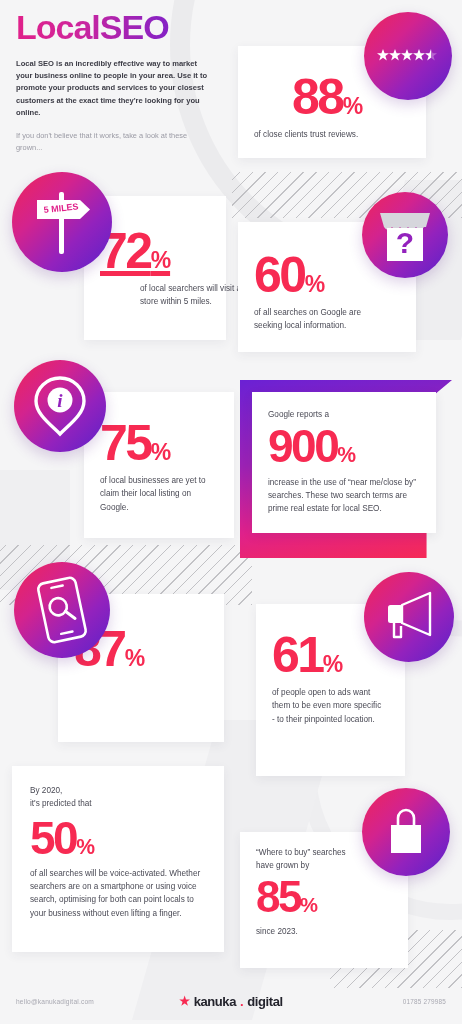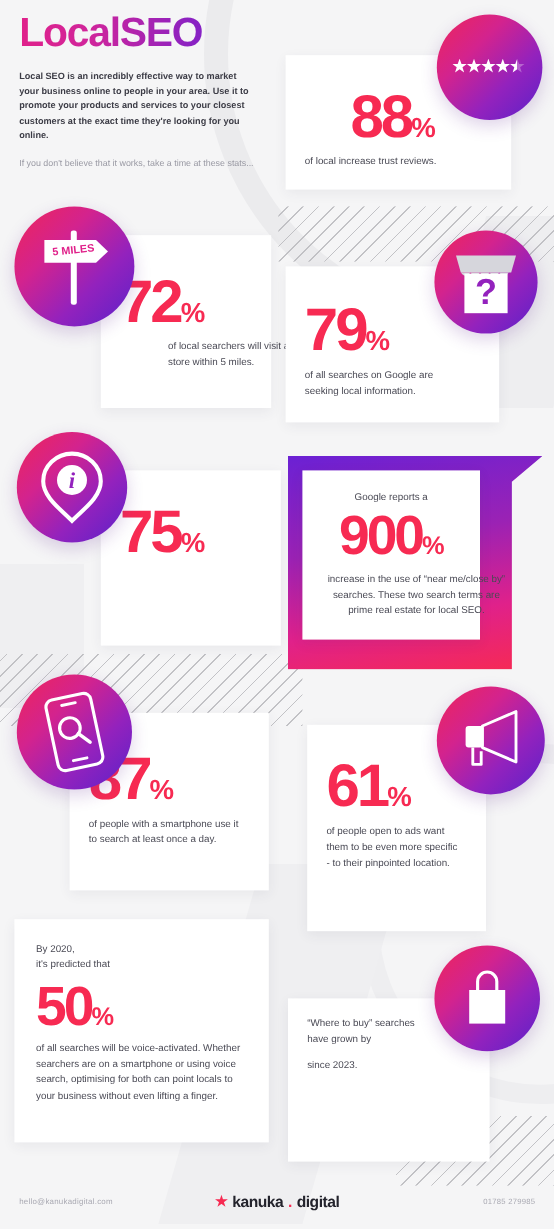--- a/index.html
+++ b/index.html
@@ -140,25 +140,24 @@
   .feature-wrap { position: absolute; }
   .feature-frame {
     position: absolute;
     inset: 0;
     background: linear-gradient(170deg, #6b21d4 0%, #9b22b4 40%, #e0218a 72%, #f72a52 100%);
     clip-path: polygon(0 0, 100% 0, 88% 12%, 88% 100%, 0 100%);
   }
   .feature-card {
     position: absolute;
     left: 12px; top: 12px;
-    width: 148px;
+    width: 184px;
     background: #fff;
     padding: 16px 16px 18px 16px;
     box-shadow: 0 3px 10px rgba(60,60,80,.09);
-    text-align: center;
   }
 
   
   .footer {
     position: absolute;
     left: 0; bottom: 0;
     width: 462px; height: 46px;
     display: flex;
     align-items: center;
     background: transparent;
@@ -191,93 +190,93 @@
     <div class="blob blob-b"></div>
     <div class="blob blob-c"></div>
     <div class="hatch hatch-1"></div>
     <div class="hatch hatch-2"></div>
     <div class="hatch hatch-3"></div>
   </div>
 
   <div class="header">
     <div class="title"><span>Local</span><span>SEO</span></div>
     <div class="intro">Local SEO is an incredibly effective way to market your business online to people in your area. Use it to promote your products and services to your closest customers at the exact time they're looking for you online.</div>
-    <div class="subintro">If you don't believe that it works, take a time at these stats...</div>
+    <div class="subintro">If you don't believe that it works, take a look at these grown...</div>
   </div>
 
   <div class="card" style="left:238px; top:46px; width:188px; height:112px;">
     <div class="stat-num" style="font-size:50px; margin-top:14px;margin-left:38px;"><span>88</span><span class="pct">%</span></div>
-    <div class="stat-desc" style="width:140px;">of local increase trust reviews.</div>
+    <div class="stat-desc" style="width:140px;">of close clients trust reviews.</div>
   </div>
   <div class="badge" style="left:364px; top:12px; width:88px; height:88px;">
     <svg width="62" height="14" viewBox="0 0 62 14">
       <defs>
         <linearGradient id="halfstar" x1="0" x2="1" y1="0" y2="0">
           <stop offset="50%" stop-color="#ffffff"></stop>
           <stop offset="50%" stop-color="rgba(255,255,255,0.30)"></stop>
         </linearGradient>
       </defs>
       <g fill="#ffffff">
         <polygon points="6,0 7.6,4.3 12,4.3 8.4,7 9.8,11.4 6,8.7 2.2,11.4 3.6,7 0,4.3 4.4,4.3"></polygon>
         <polygon points="18,0 19.6,4.3 24,4.3 20.4,7 21.8,11.4 18,8.7 14.2,11.4 15.6,7 12,4.3 16.4,4.3"></polygon>
         <polygon points="30,0 31.6,4.3 36,4.3 32.4,7 33.8,11.4 30,8.7 26.2,11.4 27.6,7 24,4.3 28.4,4.3"></polygon>
         <polygon points="42,0 43.6,4.3 48,4.3 44.4,7 45.8,11.4 42,8.7 38.2,11.4 39.6,7 36,4.3 40.4,4.3"></polygon>
       </g>
       <polygon fill="url(#halfstar)" points="54,0 55.6,4.3 60,4.3 56.4,7 57.8,11.4 54,8.7 50.2,11.4 51.6,7 48,4.3 52.4,4.3"></polygon>
     </svg>
   </div>
 
   <div class="card" style="left:84px; top:196px; width:142px; height:144px;">
-    <div class="stat-num" style="font-size:50px; margin-top:18px;"><span>72</span><span class="pct">%</span></div>
+    <div class="stat-num" style="font-size:50px; margin-top:18px;text-decoration:underline;"><span>72</span><span class="pct">%</span></div>
     <div class="stat-desc" style="width:112px;margin-left:40px;">of local searchers will visit a store within 5 miles.</div>
   </div>
   <div class="badge" style="left:12px; top:172px; width:100px; height:100px;">
     <svg width="76" height="76" viewBox="0 0 76 76">
       <rect x="35" y="8" width="5" height="62" rx="2" fill="#ffffff"></rect>
       <path d="M13 16 L56 16 L66 25.5 L56 35 L13 35 Z" fill="#ffffff"></path>
       <text x="20" y="29" font-family="Liberation Sans, sans-serif" font-size="9" font-weight="bold" fill="#e0218a" transform="rotate(-6 20 29)">5 MILES</text>
     </svg>
   </div>
 
   <div class="card" style="left:238px; top:222px; width:178px; height:130px;">
-    <div class="stat-num" style="font-size:50px; margin-top:16px;"><span>79</span><span class="pct">%</span></div>
+    <div class="stat-num" style="font-size:50px; margin-top:16px;"><span>60</span><span class="pct">%</span></div>
     <div class="stat-desc" style="width:128px;">of all searches on Google are seeking local information.</div>
   </div>
   <div class="badge" style="left:362px; top:192px; width:86px; height:86px;">
     <svg width="58" height="56" viewBox="0 0 58 56">
       <path d="M4 6 L54 6 L50 20 L8 20 Z" fill="#d6d6dc"></path>
       <path d="M8 20 Q12 26 16 20 Q20 26 24 20 Q28 26 32 20 Q36 26 40 20 Q44 26 48 20 L50 20 L8 20 Z" fill="#d6d6dc"></path>
       <rect x="11" y="21" width="36" height="33" fill="#ffffff"></rect>
       <text x="29" y="46" text-anchor="middle" font-family="Liberation Sans, sans-serif" font-size="30" font-weight="bold" fill="#9322bd">?</text>
     </svg>
   </div>
 
   <div class="card" style="left:84px; top:392px; width:150px; height:146px;">
     <div class="stat-num" style="font-size:50px; margin-top:14px;"><span>75</span><span class="pct">%</span></div>
+    <div class="stat-desc" style="width:120px;">of local businesses are yet to claim their local listing on Google.</div>
   </div>
   <div class="badge" style="left:14px; top:360px; width:92px; height:92px;">
     <svg width="54" height="62" viewBox="0 0 54 62">
       <path d="M27 3 C13.8 3 3 13.5 3 26 C3 39 17 49 27 59 C37 49 51 39 51 26 C51 13.5 40.2 3 27 3 Z" fill="none" stroke="#ffffff" stroke-width="3.4"></path>
       <circle cx="27" cy="25" r="12.5" fill="#ffffff"></circle>
       <text x="27" y="32" text-anchor="middle" font-family="Liberation Serif, serif" font-size="19" font-style="italic" font-weight="bold" fill="#9322bd">i</text>
     </svg>
   </div>
 
   <div class="feature-wrap" style="left:240px; top:380px; width:212px; height:178px;">
     <div class="feature-frame"></div>
     <div class="feature-card">
       <div class="stat-pre">Google reports a</div>
       <div class="stat-num" style="font-size:46px;"><span>900</span><span class="pct">%</span></div>
       <div class="stat-desc" style="width:158px;">increase in the use of “near me/close by” searches. These two search terms are prime real estate for local SEO.</div>
     </div>
   </div>
 
   <div class="card" style="left:58px; top:594px; width:166px; height:148px;">
     <div class="stat-num" style="font-size:50px; margin-top:18px;"><span>87</span><span class="pct">%</span></div>
-    <div class="stat-desc" style="width:128px;">of people with a smartphone use it to search at least once a day.</div>
   </div>
   <div class="badge" style="left:14px; top:562px; width:96px; height:96px;">
     <svg width="44" height="66" viewBox="0 0 44 66" style="transform:rotate(-12deg);">
       <rect x="3" y="3" width="38" height="60" rx="6" fill="none" stroke="#ffffff" stroke-width="2.6"></rect>
       <rect x="15" y="8" width="14" height="2.4" rx="1.2" fill="#ffffff"></rect>
       <rect x="15" y="55" width="14" height="2.4" rx="1.2" fill="#ffffff"></rect>
       <circle cx="19" cy="29" r="8.6" fill="none" stroke="#ffffff" stroke-width="2.6"></circle>
       <line x1="25" y1="35" x2="33" y2="44" stroke="#ffffff" stroke-width="3" stroke-linecap="round"></line>
     </svg>
   </div>
@@ -296,20 +295,21 @@
 
   <div class="card" style="left:12px; top:766px; width:212px; height:186px; padding:18px 18px;">
     <div class="stat-pre" style="white-space:pre-line;">By 2020,
 it's predicted that</div>
     <div class="stat-num" style="font-size:46px; margin-top:6px;"><span>50</span><span class="pct">%</span></div>
     <div class="stat-desc" style="width:178px;">of all searches will be voice-activated. Whether searchers are on a smartphone or using voice search, optimising for both can point locals to your business without even lifting a finger.</div>
   </div>
 
   <div class="card" style="left:240px; top:832px; width:168px; height:136px;">
     <div class="stat-pre" style="width:96px;">“Where to buy” searches have grown by</div>
+    <div class="stat-num" style="font-size:44px; margin-top:4px;"><span>85</span><span class="pct">%</span></div>
     <div class="stat-desc">since 2023.</div>
   </div>
   <div class="badge" style="left:362px; top:788px; width:88px; height:88px;">
     <svg width="42" height="52" viewBox="0 0 42 52">
       <path d="M13 20 L13 12 A8 8 0 0 1 29 12 L29 20" fill="none" stroke="#ffffff" stroke-width="2.6"></path>
       <rect x="6" y="19" width="30" height="28" fill="#ffffff"></rect>
     </svg>
   </div>
 
   <div class="footer">

